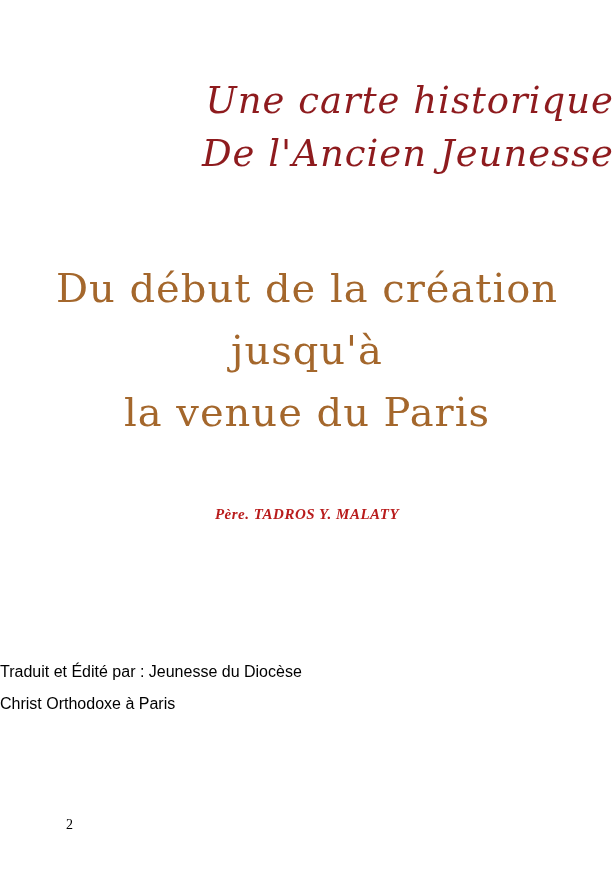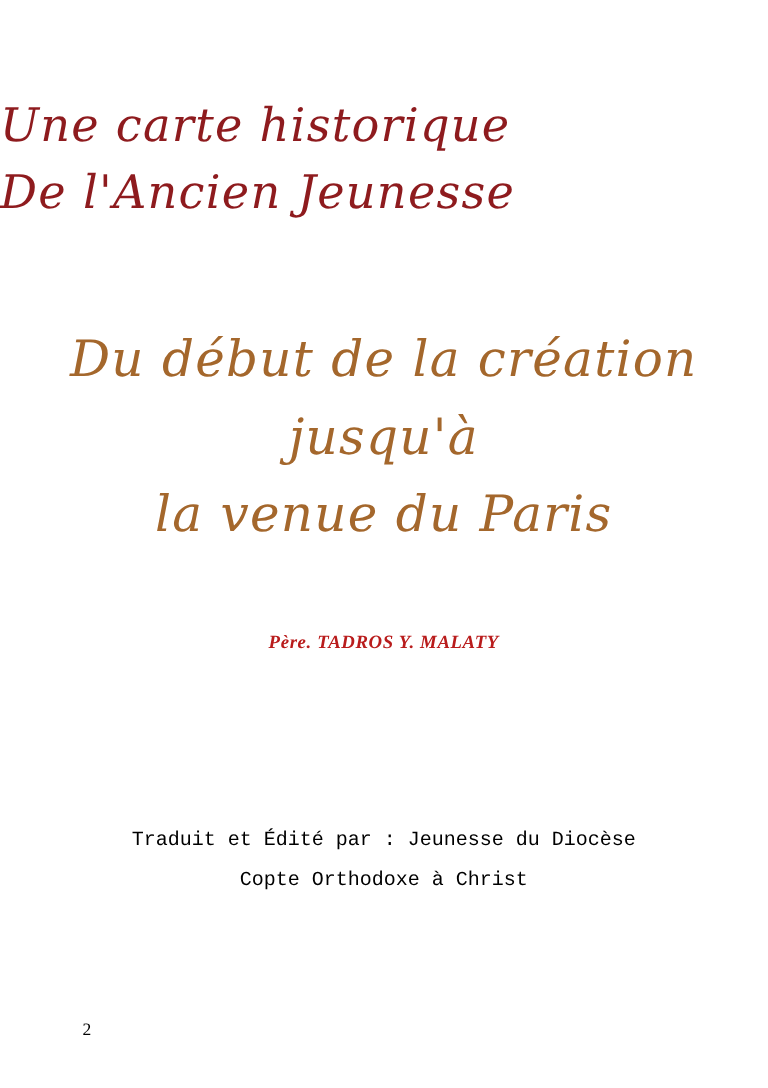--- a/index.html
+++ b/index.html
@@ -13,36 +13,35 @@
     height: 870px;
     background: #ffffff;
     overflow: hidden;
     font-family: "Liberation Serif", serif;
   }
   .title-block {
     position: absolute;
     top: 74px;
     left: 0;
     width: 100%;
-    text-align: left;
+    text-align: right;
     font-family: "DejaVu Serif", serif;
     font-style: italic;
     font-size: 37px;
     line-height: 53px;
     color: #8e1b1e;
     letter-spacing: 1px;
   }
   .subtitle-block {
     position: absolute;
     top: 257px;
     left: 0;
     width: 100%;
     text-align: center;
     font-family: "DejaVu Serif", serif;
-    font-style: italic;
     font-size: 40px;
     line-height: 62px;
     color: #a4672c;
     letter-spacing: 1px;
   }
   .author-block {
     position: absolute;
     top: 504px;
     left: 0;
     width: 100%;
@@ -53,22 +52,22 @@
     font-size: 15px;
     line-height: 20px;
     color: #b91c1c;
     letter-spacing: 0.5px;
   }
   .publisher-block {
     position: absolute;
     top: 656px;
     left: 0;
     width: 100%;
-    text-align: center;
-    font-family: Liberation Mono, monospace;
+    text-align: left;
+    font-family: Liberation Sans, sans-serif;
     font-size: 16px;
     line-height: 32px;
     color: #000000;
   }
   .page-number {
     position: absolute;
     left: 66px;
     top: 817px;
     font-family: "Liberation Serif", serif;
     font-size: 14px;
@@ -87,18 +86,18 @@
 
   <div class="subtitle-block">
     <div>Du début de la création jusqu'à</div>
     <div>la venue du Paris</div>
   </div>
 
   <div class="author-block">Père. TADROS Y. MALATY</div>
 
   <div class="publisher-block">
     <div>Traduit et Édité par : Jeunesse du Diocèse</div>
-    <div>Copte Orthodoxe à Christ</div>
+    <div>Christ Orthodoxe à Paris</div>
   </div>
 
   <div class="page-number">2</div>
 
 </div>
 
 </body></html>

